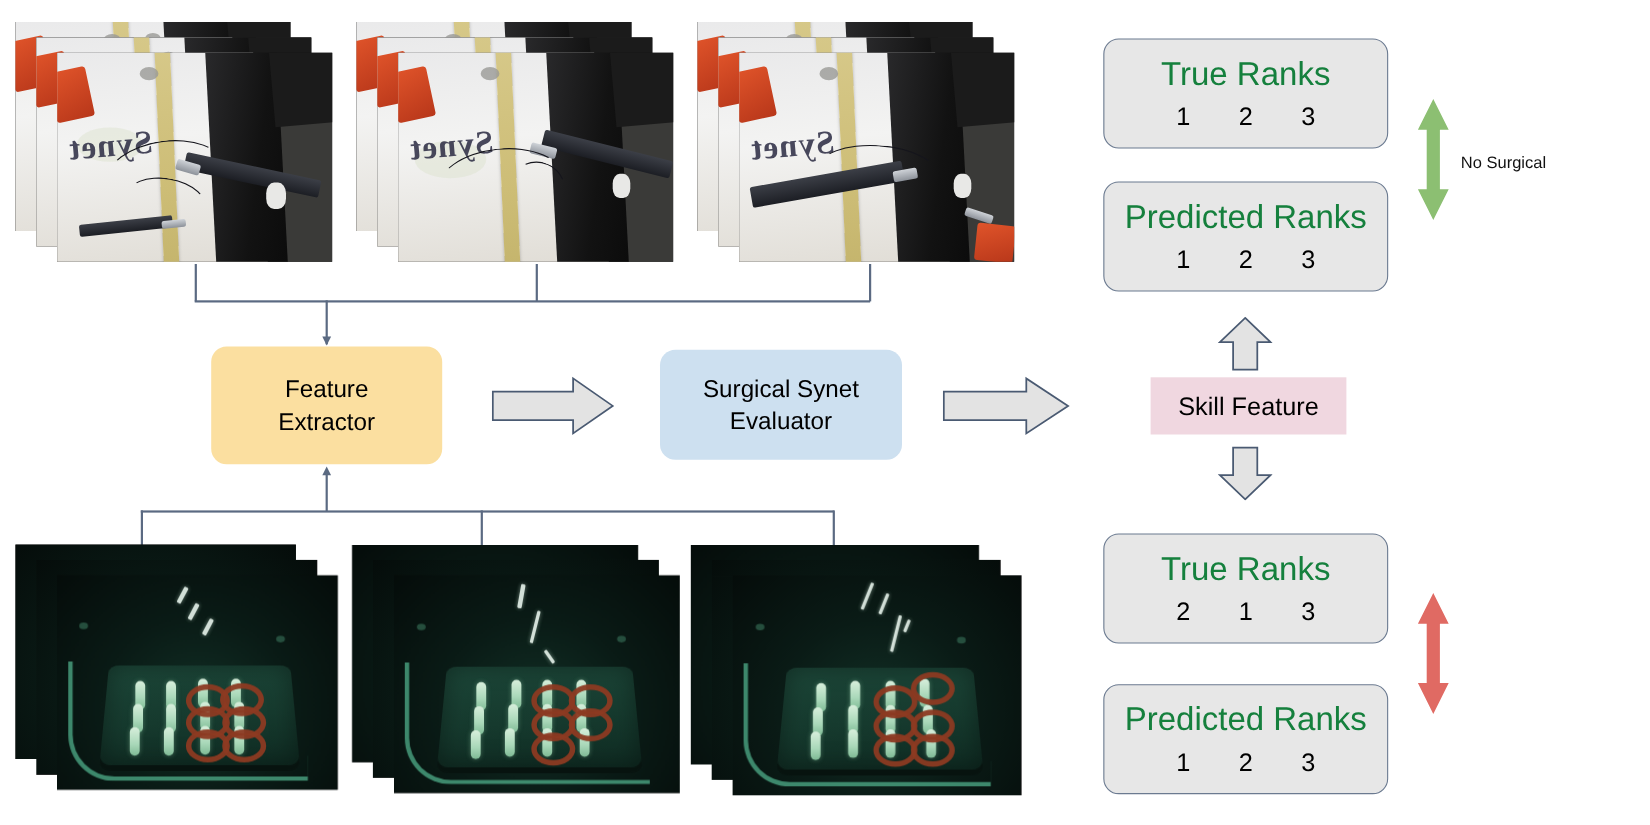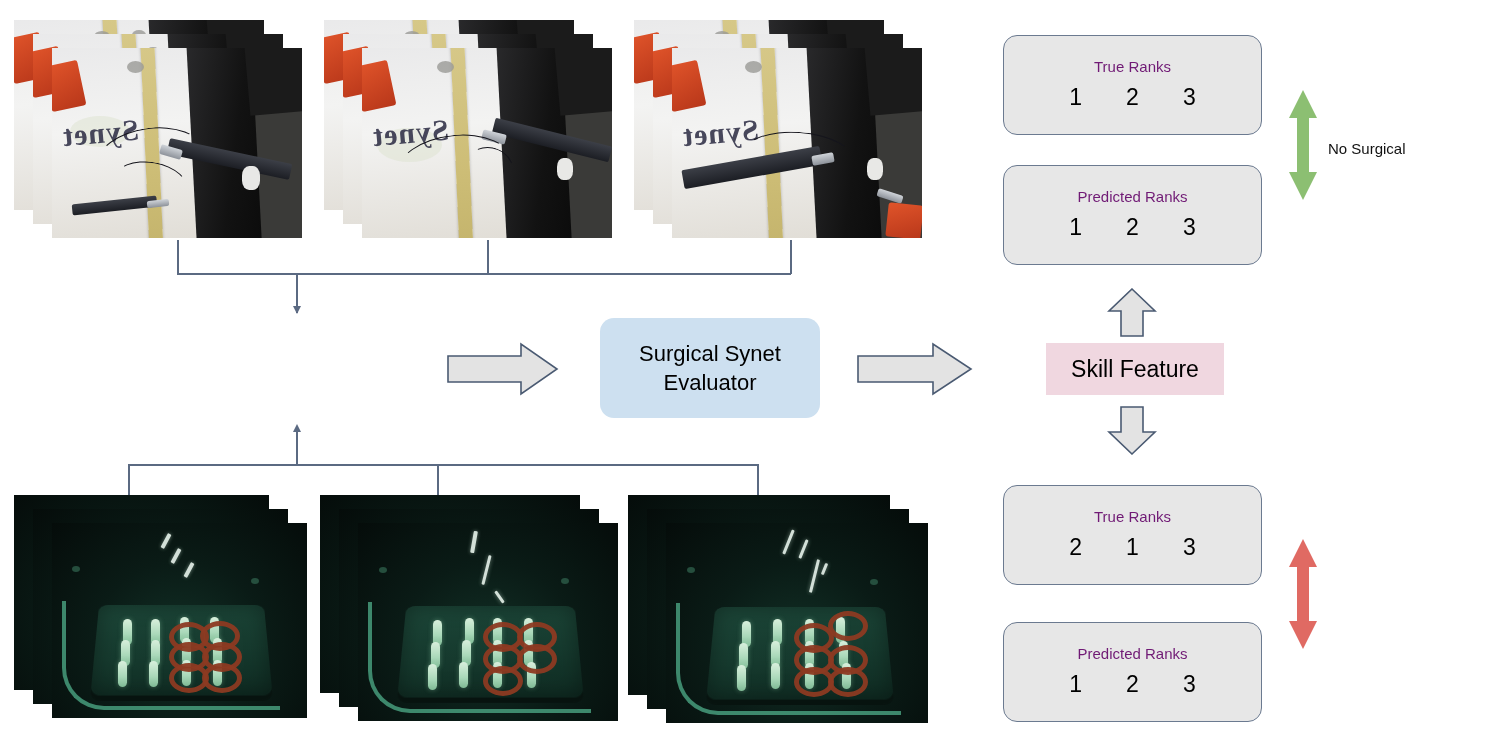--- a/index.html
+++ b/index.html
@@ -125,21 +125,21 @@
   
   .blockarrow{position:absolute;}
   .blockarrow svg{display:block;}
 
   
   .rbox{
     position:absolute;background:#e7e7e7;border:1px solid #6b7a90;
     border-radius:14px;box-sizing:border-box;
     display:flex;flex-direction:column;align-items:center;justify-content:center;
   }
-  .rbox .title{font-size:15px;color:#701a75;line-height:1.1;}
+  .rbox .title{font-size:30px;color:#15803d;line-height:1.1;}
   .rbox .nums{display:flex;gap:44px;margin-top:9px;font-size:23px;color:#000;}
   .rbox .nums span{display:inline-block;min-width:12px;text-align:center;}
 
   
   .skillbox{
     position:absolute;background:#f0d7e0;
     display:flex;align-items:center;justify-content:center;
     font-size:23px;color:#000;
   }
 
@@ -279,20 +279,24 @@
     </div>
   </div>
 
   <div class="line" style="left:177px;top:240px;width:1.5px;height:34px;"></div>
   <div class="line" style="left:487px;top:240px;width:1.5px;height:34px;"></div>
   <div class="line" style="left:790px;top:240px;width:1.5px;height:34px;"></div>
   <div class="line" style="left:177px;top:273px;width:614px;height:1.5px;"></div>
   <div class="line" style="left:296px;top:273px;width:1.5px;height:40px;"></div>
   <div class="arrowhead ah-down" style="left:293px;top:306px;"></div>
 
+  <div class="pbox feature" style="left:192px;top:315px;width:210px;height:107px;">
+    <span class="lbl">Feature
+Extractor</span>
+  </div>
 
   <div class="blockarrow" style="left:447px;top:342px;width:112px;height:54px;">
     <svg width="112" height="54" viewBox="0 0 112 54">
       <polygon points="1,14 74,14 74,2 110,27 74,52 74,40 1,40" fill="#e3e3e3" stroke="#4a5a72" stroke-width="1.6" stroke-linejoin="miter"></polygon>
     </svg>
   </div>
 
   <div class="pbox evaluator" style="left:600px;top:318px;width:220px;height:100px;">
     <span class="lbl">Surgical Synet
 Evaluator</span>

